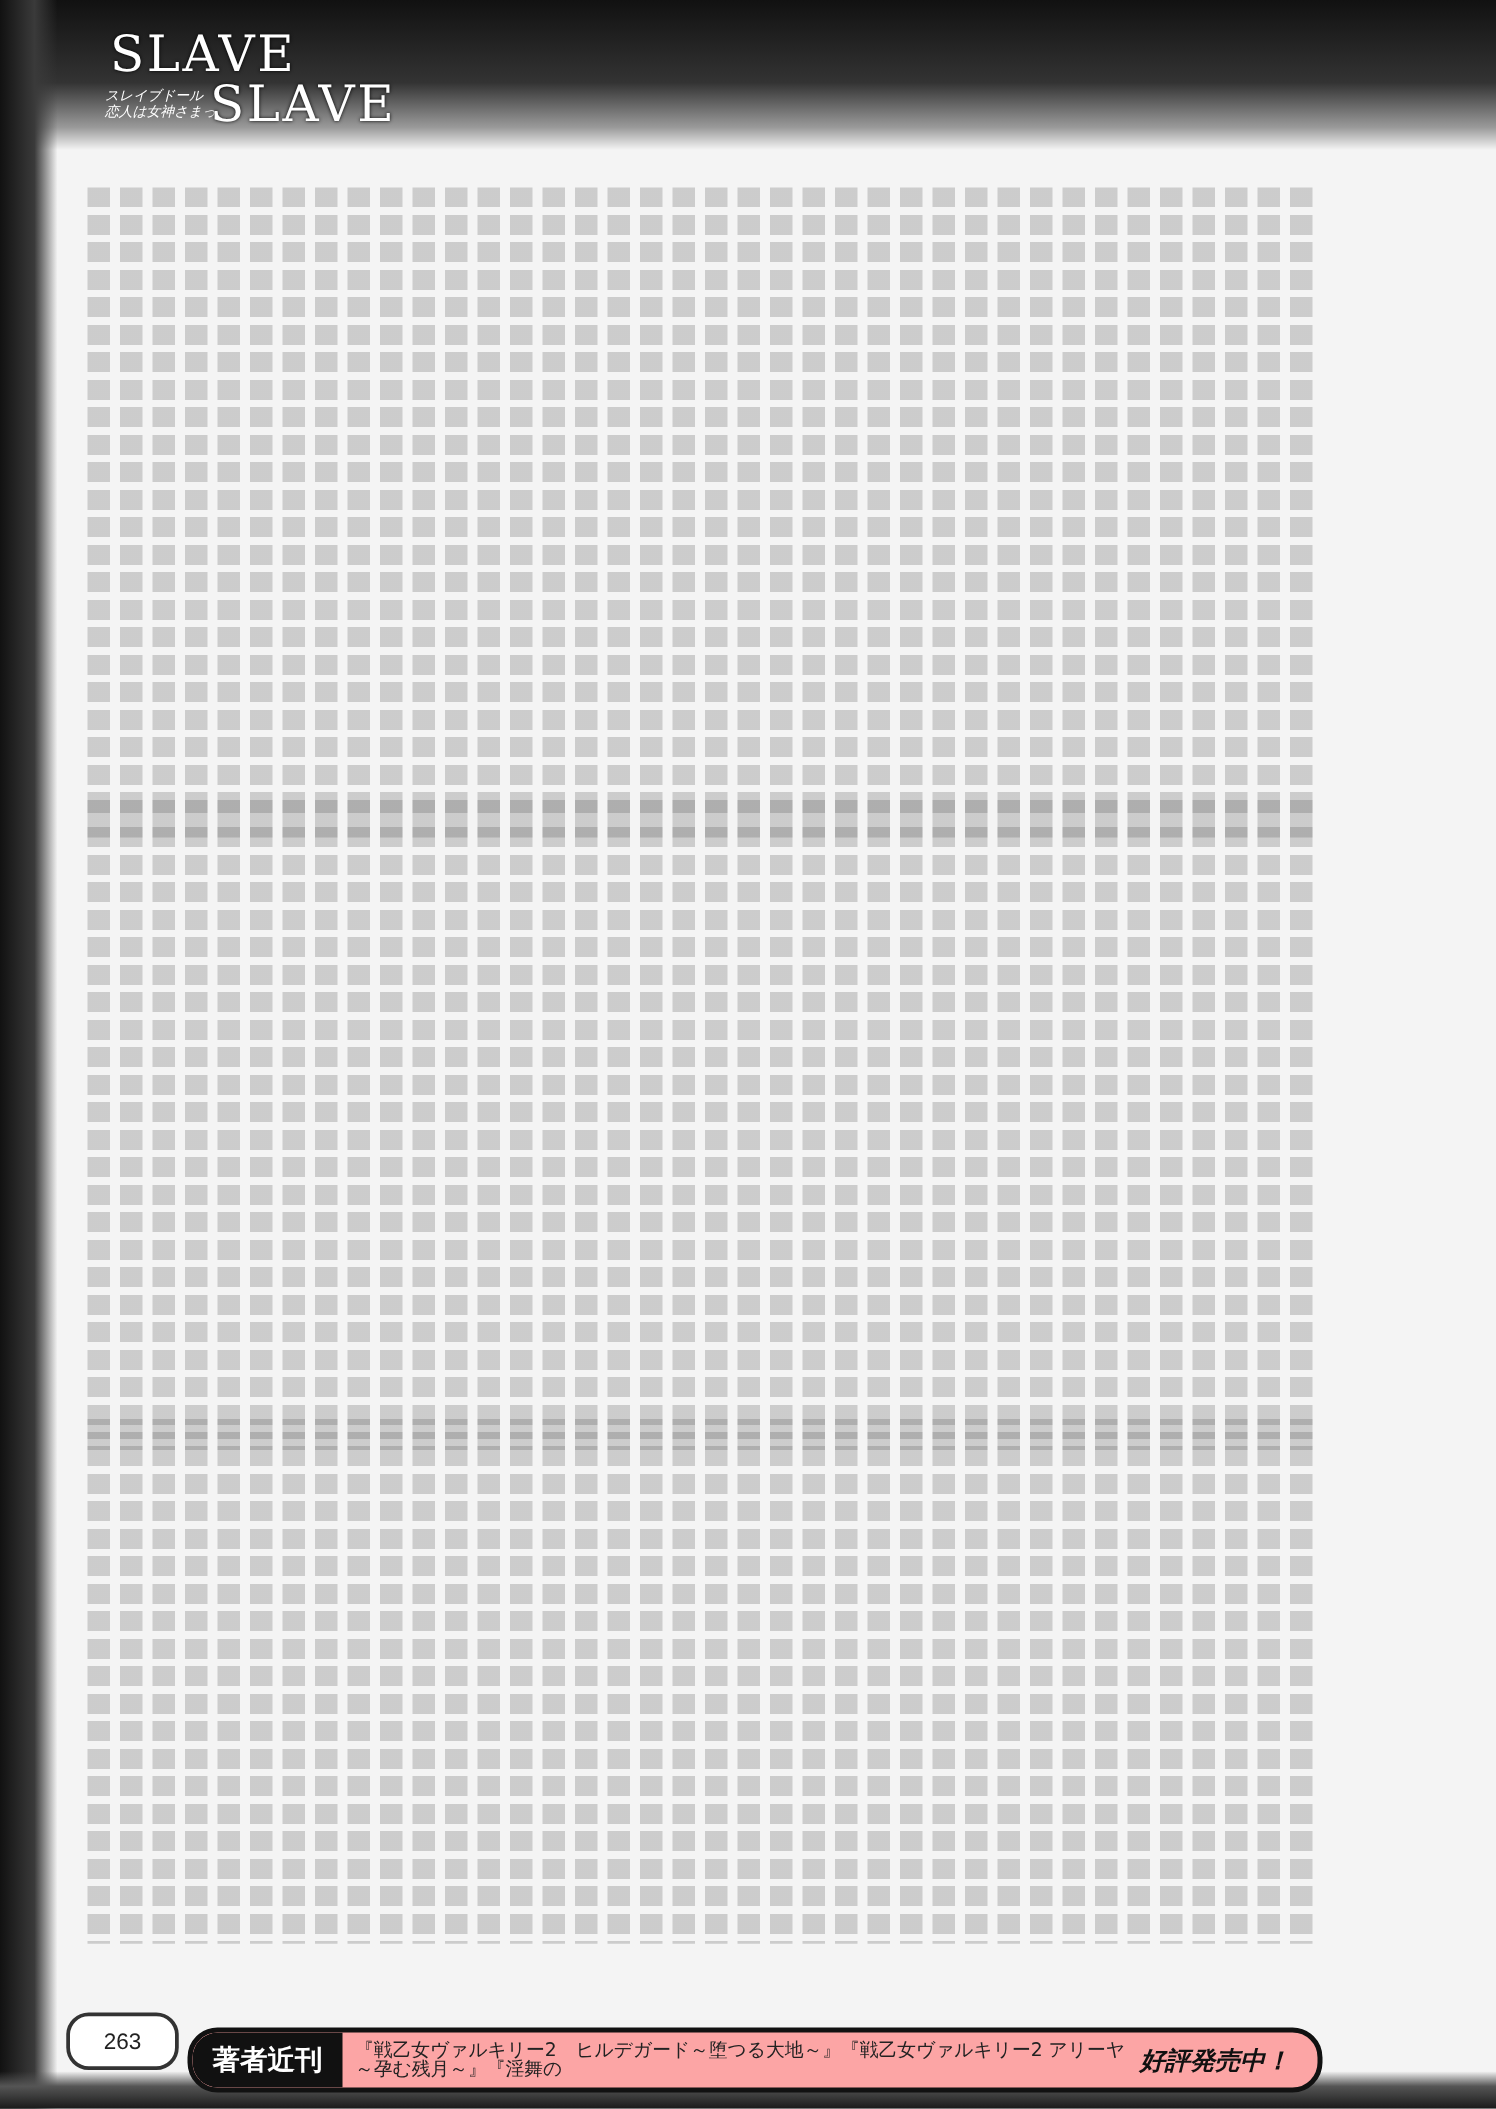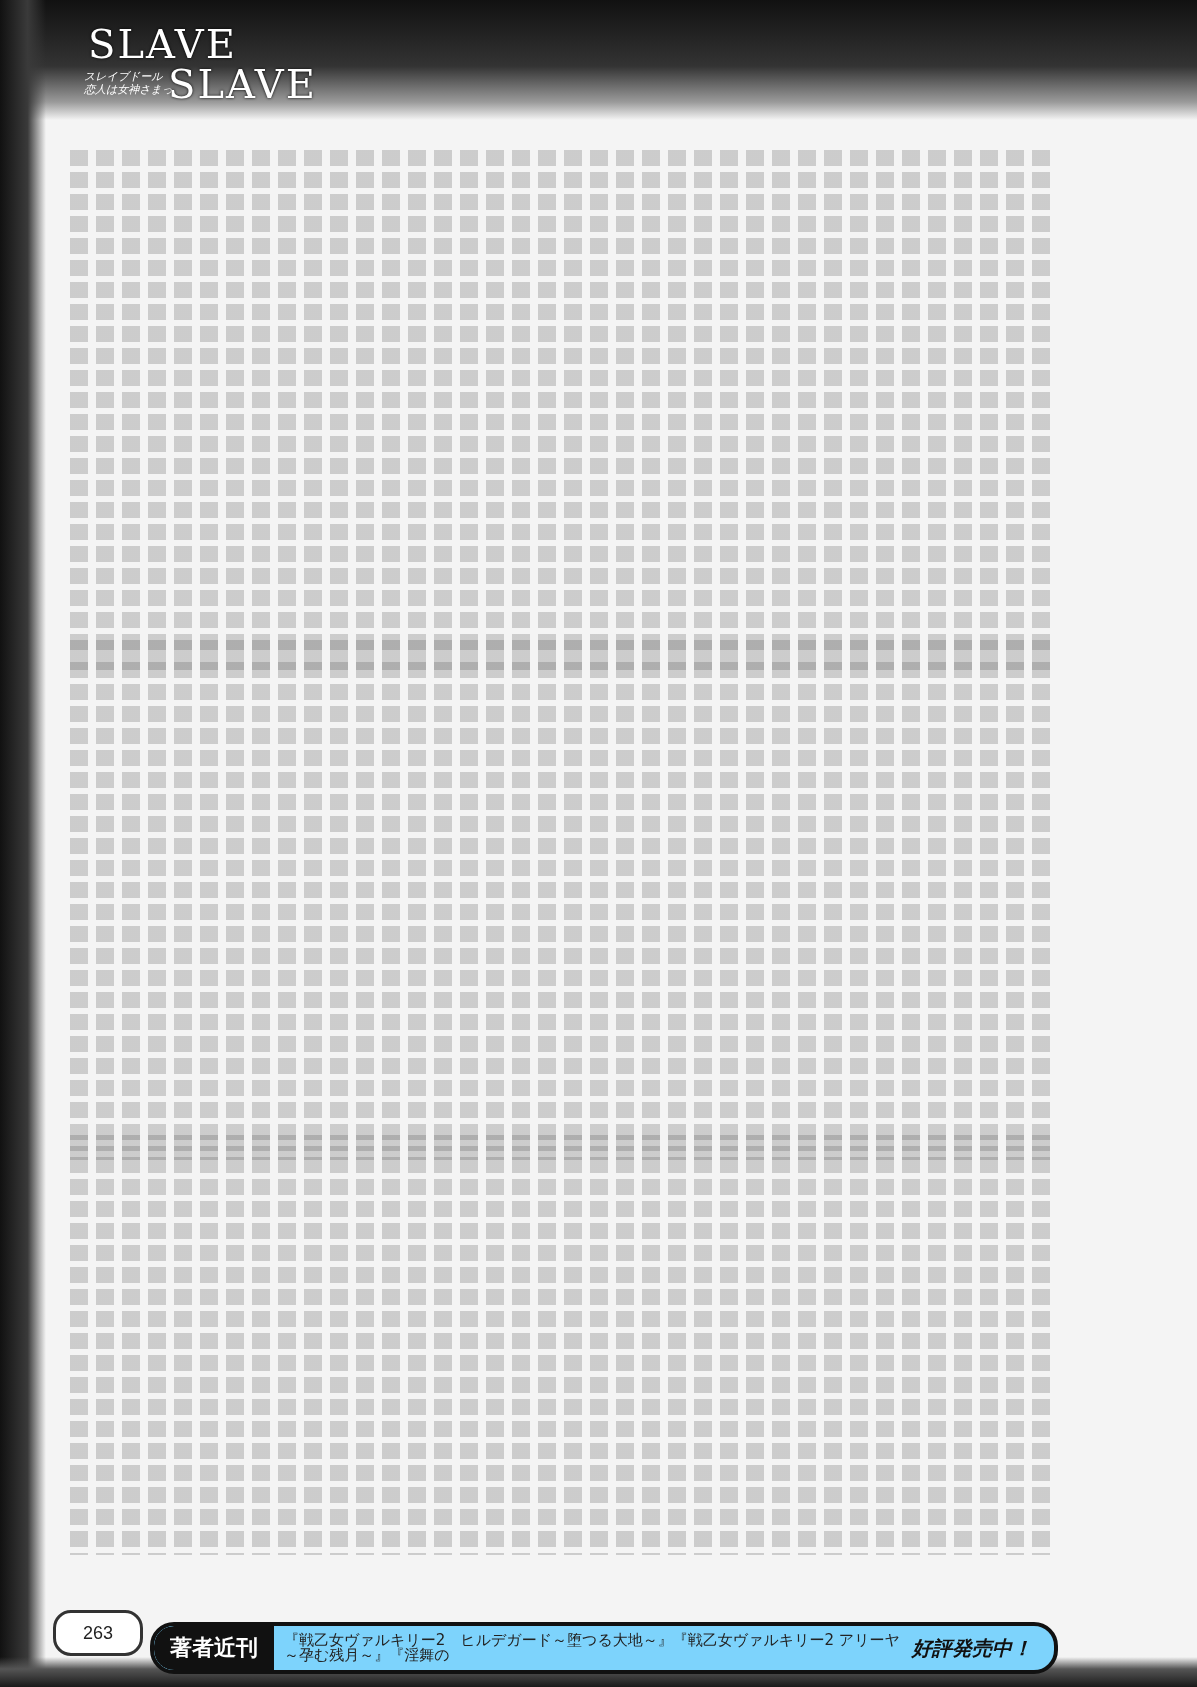--- a/index.html
+++ b/index.html
@@ -56,21 +56,21 @@
       opacity: 0.25;
     }
     .page-number {
       position: absolute; left: 53px; top: 1610px; width: 84px; height: 40px;
       border: 3px solid #333; border-radius: 18px; background: #fff;
       display: flex; align-items: center; justify-content: center;
       font-family: "Liberation Sans", sans-serif; font-size: 18px; color: #222;
     }
     .promo {
       position: absolute; left: 150px; top: 1622px; width: 900px; height: 44px;
-      border: 4px solid #111; border-radius: 24px; background: #7dd3fc;
+      border: 4px solid #111; border-radius: 24px; background: #fca5a5;
       display: flex; align-items: center; overflow: hidden;
     }
     .promo-label {
       background: #111; color: #fff; height: 100%; padding: 0 16px;
       display: flex; align-items: center; font-weight: bold; font-size: 22px;
       border-radius: 20px 0 0 20px;
     }
     .promo-books {
       flex: 1; padding: 0 10px; font-size: 15px; line-height: 15px; color: #222;
     }

